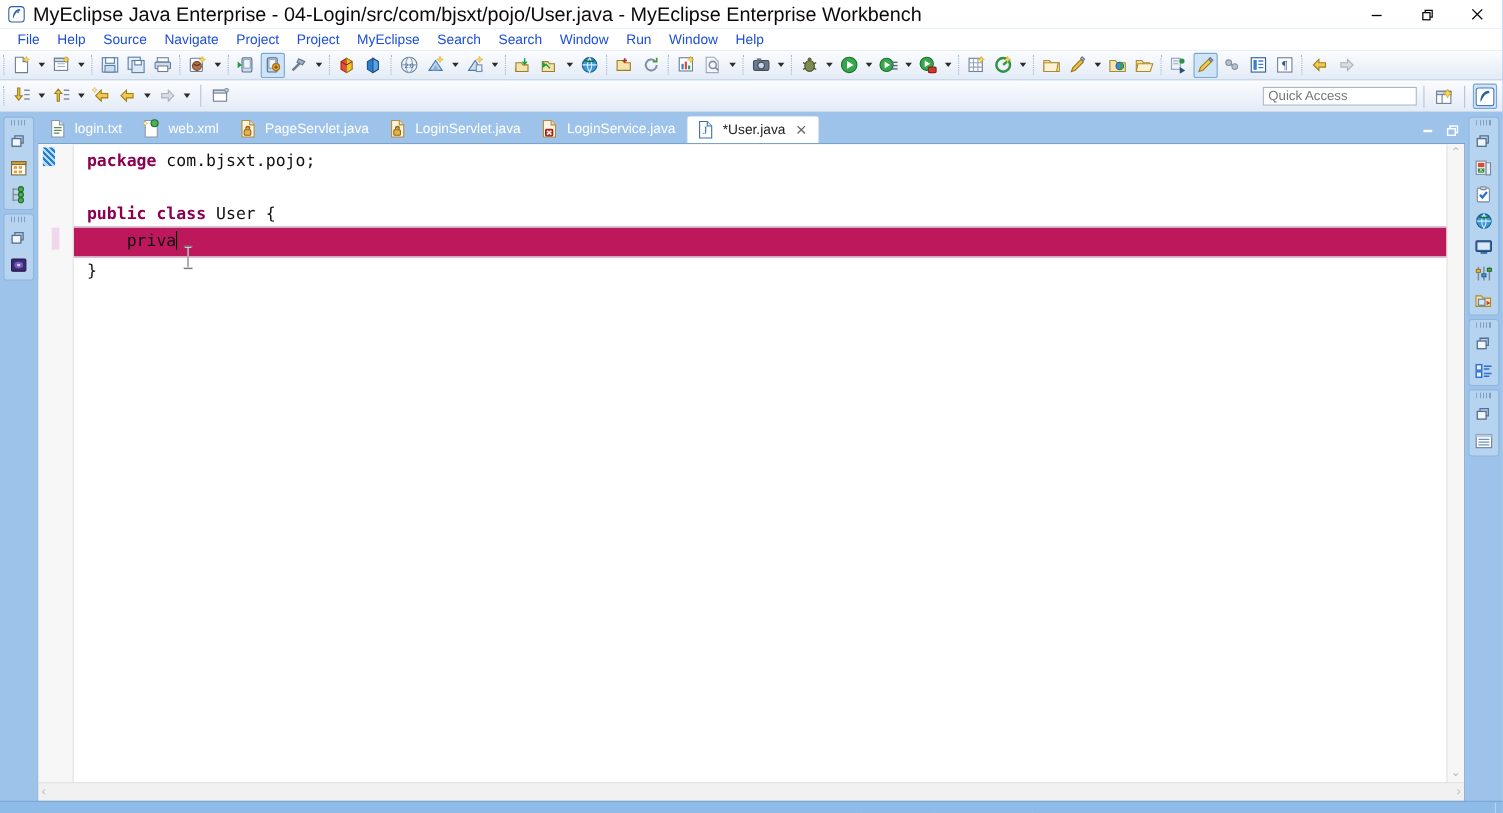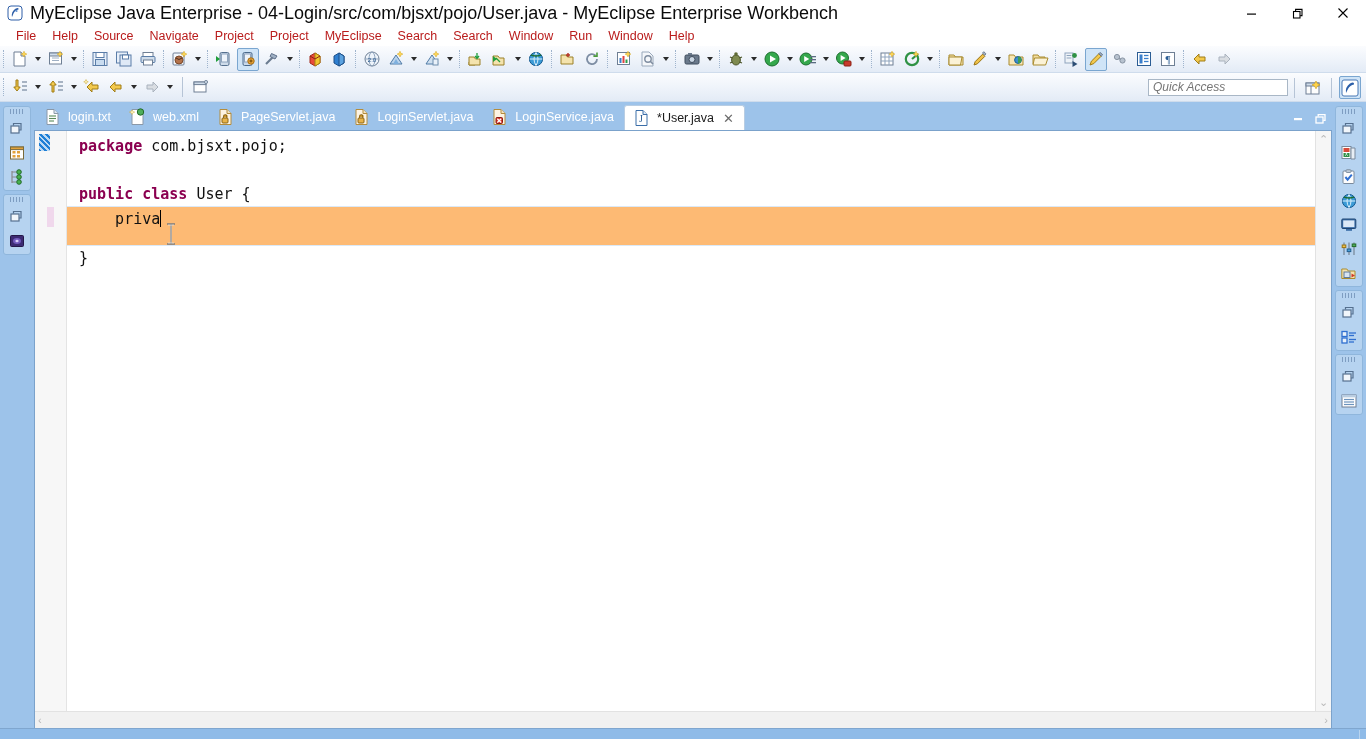--- a/index.html
+++ b/index.html
@@ -37,21 +37,21 @@
   .win-btn svg { display: block; }
 
   
   .menubar {
     height: 20px; width: 100%;
     background: #ffffff;
     display: flex; align-items: center;
     padding-left: 8px;
   }
   .menu-item {
-    font-size: 12.5px; color: #b91c1c;
+    font-size: 12.5px; color: #1d4ed8;
     padding: 0 8px; line-height: 20px;
     white-space: nowrap;
   }
 
   
   .toolbar {
     width: 100%;
     background: linear-gradient(to bottom, #fbfcfe 0%, #eef3fa 55%, #e3ebf6 100%);
     display: flex; align-items: center;
     border-bottom: 1px solid #cfdcec;
@@ -89,21 +89,20 @@
   .quick-wrap {
     position: absolute; right: 4px; top: 3px;
     display: flex; align-items: center;
   }
   .quick-input {
     width: 140px; height: 17px;
     background: #fff; border: 1px solid #a9b7c6;
     font-size: 12px; color: #7e7e7e;
     padding: 0 4px; line-height: 19px;
     font-family: "Liberation Sans", sans-serif;
-    font-style: italic;
   }
   .persp-sep {
     width: 1px; height: 20px; background: #b6c4d6; margin: 0 6px;
   }
 
   
   .workbench {
     width: 100%;
     height: 631px;
     background: #9dc3ea;
@@ -218,24 +217,24 @@
   }
   .code-pre {
     font-family: "DejaVu Sans Mono", monospace;
     font-size: 15px;
     line-height: 24px;
     padding-top: 3px;
     white-space: pre;
   }
   .code-line { height: 24px; padding-left: 12px; position: relative; }
   .code-line.current {
-    background: #fdba74;
+    background: #be185d;
     border-top: 1px solid #dbe9f7;
     border-bottom: 1px solid #dbe9f7;
-    height: 40px;
+    height: 28px;
   }
   .kw { color: #8b0050; font-weight: bold; }
   .plain { color: #111111; }
   .caret {
     display: inline-block;
     width: 1px; height: 17px;
     background: #000;
     vertical-align: -3px;
     margin-left: 0px;
   }

